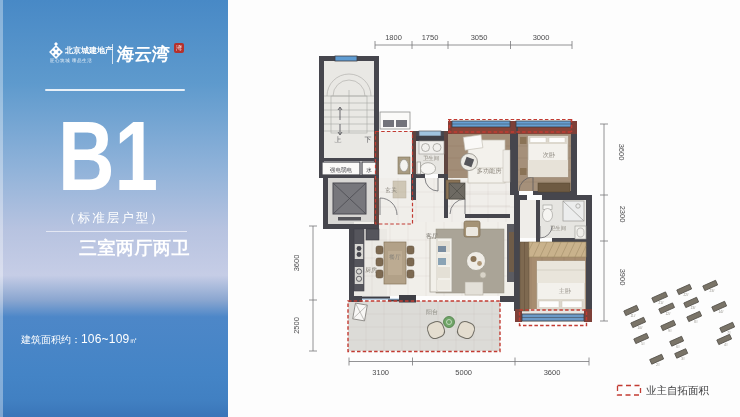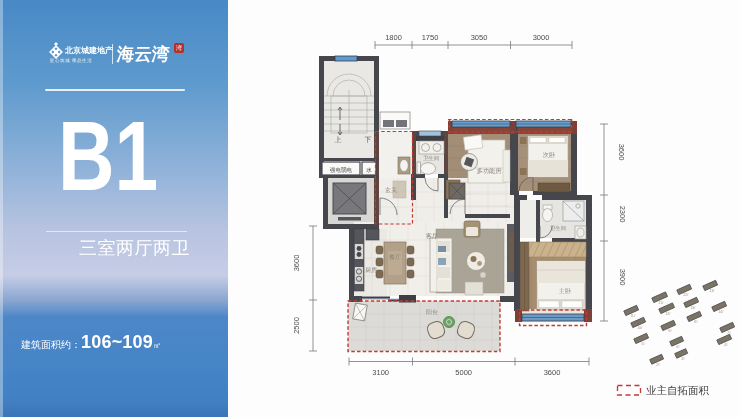--- a/index.html
+++ b/index.html
@@ -11,24 +11,24 @@
 .logo{position:absolute;left:48px;top:42px;width:150px;height:26px;color:#fff}
 .logoname{position:absolute;left:17px;top:3px;font-size:8px;font-weight:bold;letter-spacing:0px;white-space:nowrap}
 .logosub{position:absolute;left:2px;top:16px;font-size:4.5px;letter-spacing:0.55px;opacity:.9;white-space:nowrap}
 .logodiv{position:absolute;left:64px;top:2px;width:1px;height:20px;background:rgba(255,255,255,0.75)}
 .logohai{position:absolute;left:69px;top:0px;font-size:17.5px;font-weight:bold;font-family:"Liberation Serif",serif;white-space:nowrap;transform:skewX(-4deg)}
 .logoseal{position:absolute;left:126px;top:1px;width:10px;height:10px;background:#b5302c;border-radius:2px;color:#fff;font-size:6px;line-height:10px;text-align:center}
 .hr1{position:absolute;left:45px;top:89px;width:140px;height:1.5px;background:rgba(255,255,255,0.85);border-radius:1px}
 .b1{position:absolute;left:-6px;top:107px;width:228px;text-align:center;color:#fff;font-size:98px;font-weight:bold;line-height:1;transform:scaleX(0.8)}
 .sub1{position:absolute;left:0;top:210px;width:228px;text-align:center;color:#fff;font-size:12.5px;letter-spacing:2px}
 .hr2{position:absolute;left:46px;top:231px;width:141px;height:1px;background:rgba(255,255,255,0.6)}
-.sub2{position:absolute;left:0;top:236px;width:269px;text-align:center;color:#fff;font-size:18px;font-weight:normal;letter-spacing:0.5px}
+.sub2{position:absolute;left:0;top:236px;width:269px;text-align:center;color:#fff;font-size:18px;font-weight:bold;letter-spacing:0.5px}
 .area1{position:absolute;left:21px;top:332px;width:210px;color:#fff;font-size:10px}
 .area2{position:absolute;left:21px;top:348px;width:210px;color:#fff;font-size:10px}
-.num{font-size:18px;font-weight:bold;letter-spacing:0.2px}
+.num{font-size:12px;font-weight:normal;letter-spacing:0.2px}
 .sup{font-size:8px}
 #plan{position:absolute;left:0;top:0}
 </style>
 </head>
 <body>
 <div id="canvas">
 
 <div id="panel">
 <div class="edge"></div>
 
@@ -49,20 +49,21 @@
 <div class="logosub">匠心筑城 臻品生活</div>
 <div class="logodiv"></div>
 <div class="logohai">海云湾</div>
 <div class="logoseal">湾</div>
 </div>
 
 <div class="hr1"></div>
 
 <div class="b1">B1</div>
 
+<div class="sub1">（标准层户型）</div>
 <div class="hr2"></div>
 
 <div class="sub2">三室两厅两卫</div>
 
 <div class="area1">建筑面积约：<span class="num">106~109</span><span class="sup">㎡</span></div>
 
 </div>
 
 <svg id="plan" width="740" height="417" viewBox="0 0 740 417">
 

